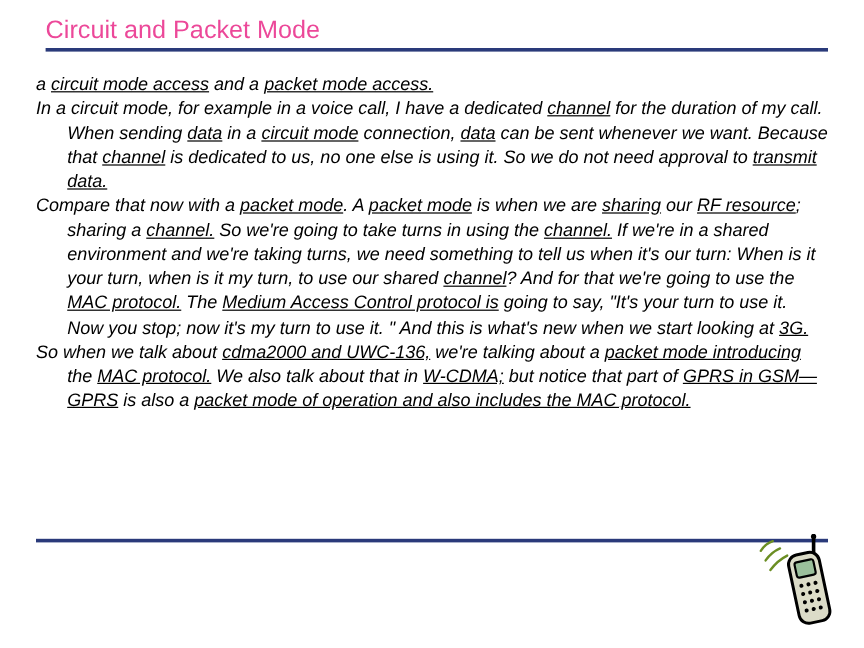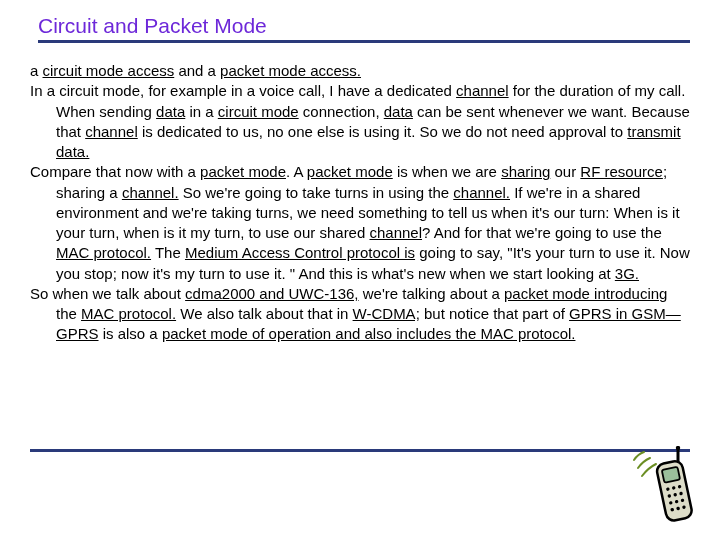--- a/index.html
+++ b/index.html
@@ -22,26 +22,27 @@
   .title-wrap {
     border-bottom: 3px solid var(--navy);
     padding-bottom: 2px;
     margin-bottom: 18px;
     margin-left: 8px;
   }
   h1 {
     margin: 0;
     font-size: 21px;
     font-weight: 400;
-    color: #6d28d9;
+    color: #ec4899;
   }
   .body {
     font-size: 15px;
     line-height: 1.35;
     color: #000;
+    font-style: italic;
   }
   .para {
     margin: 0 0 0 0;
     text-indent: -26px;
     padding-left: 26px;
   }
   .u { text-decoration: underline; }
   .footer-rule {
     position: absolute;
     left: 30px;

